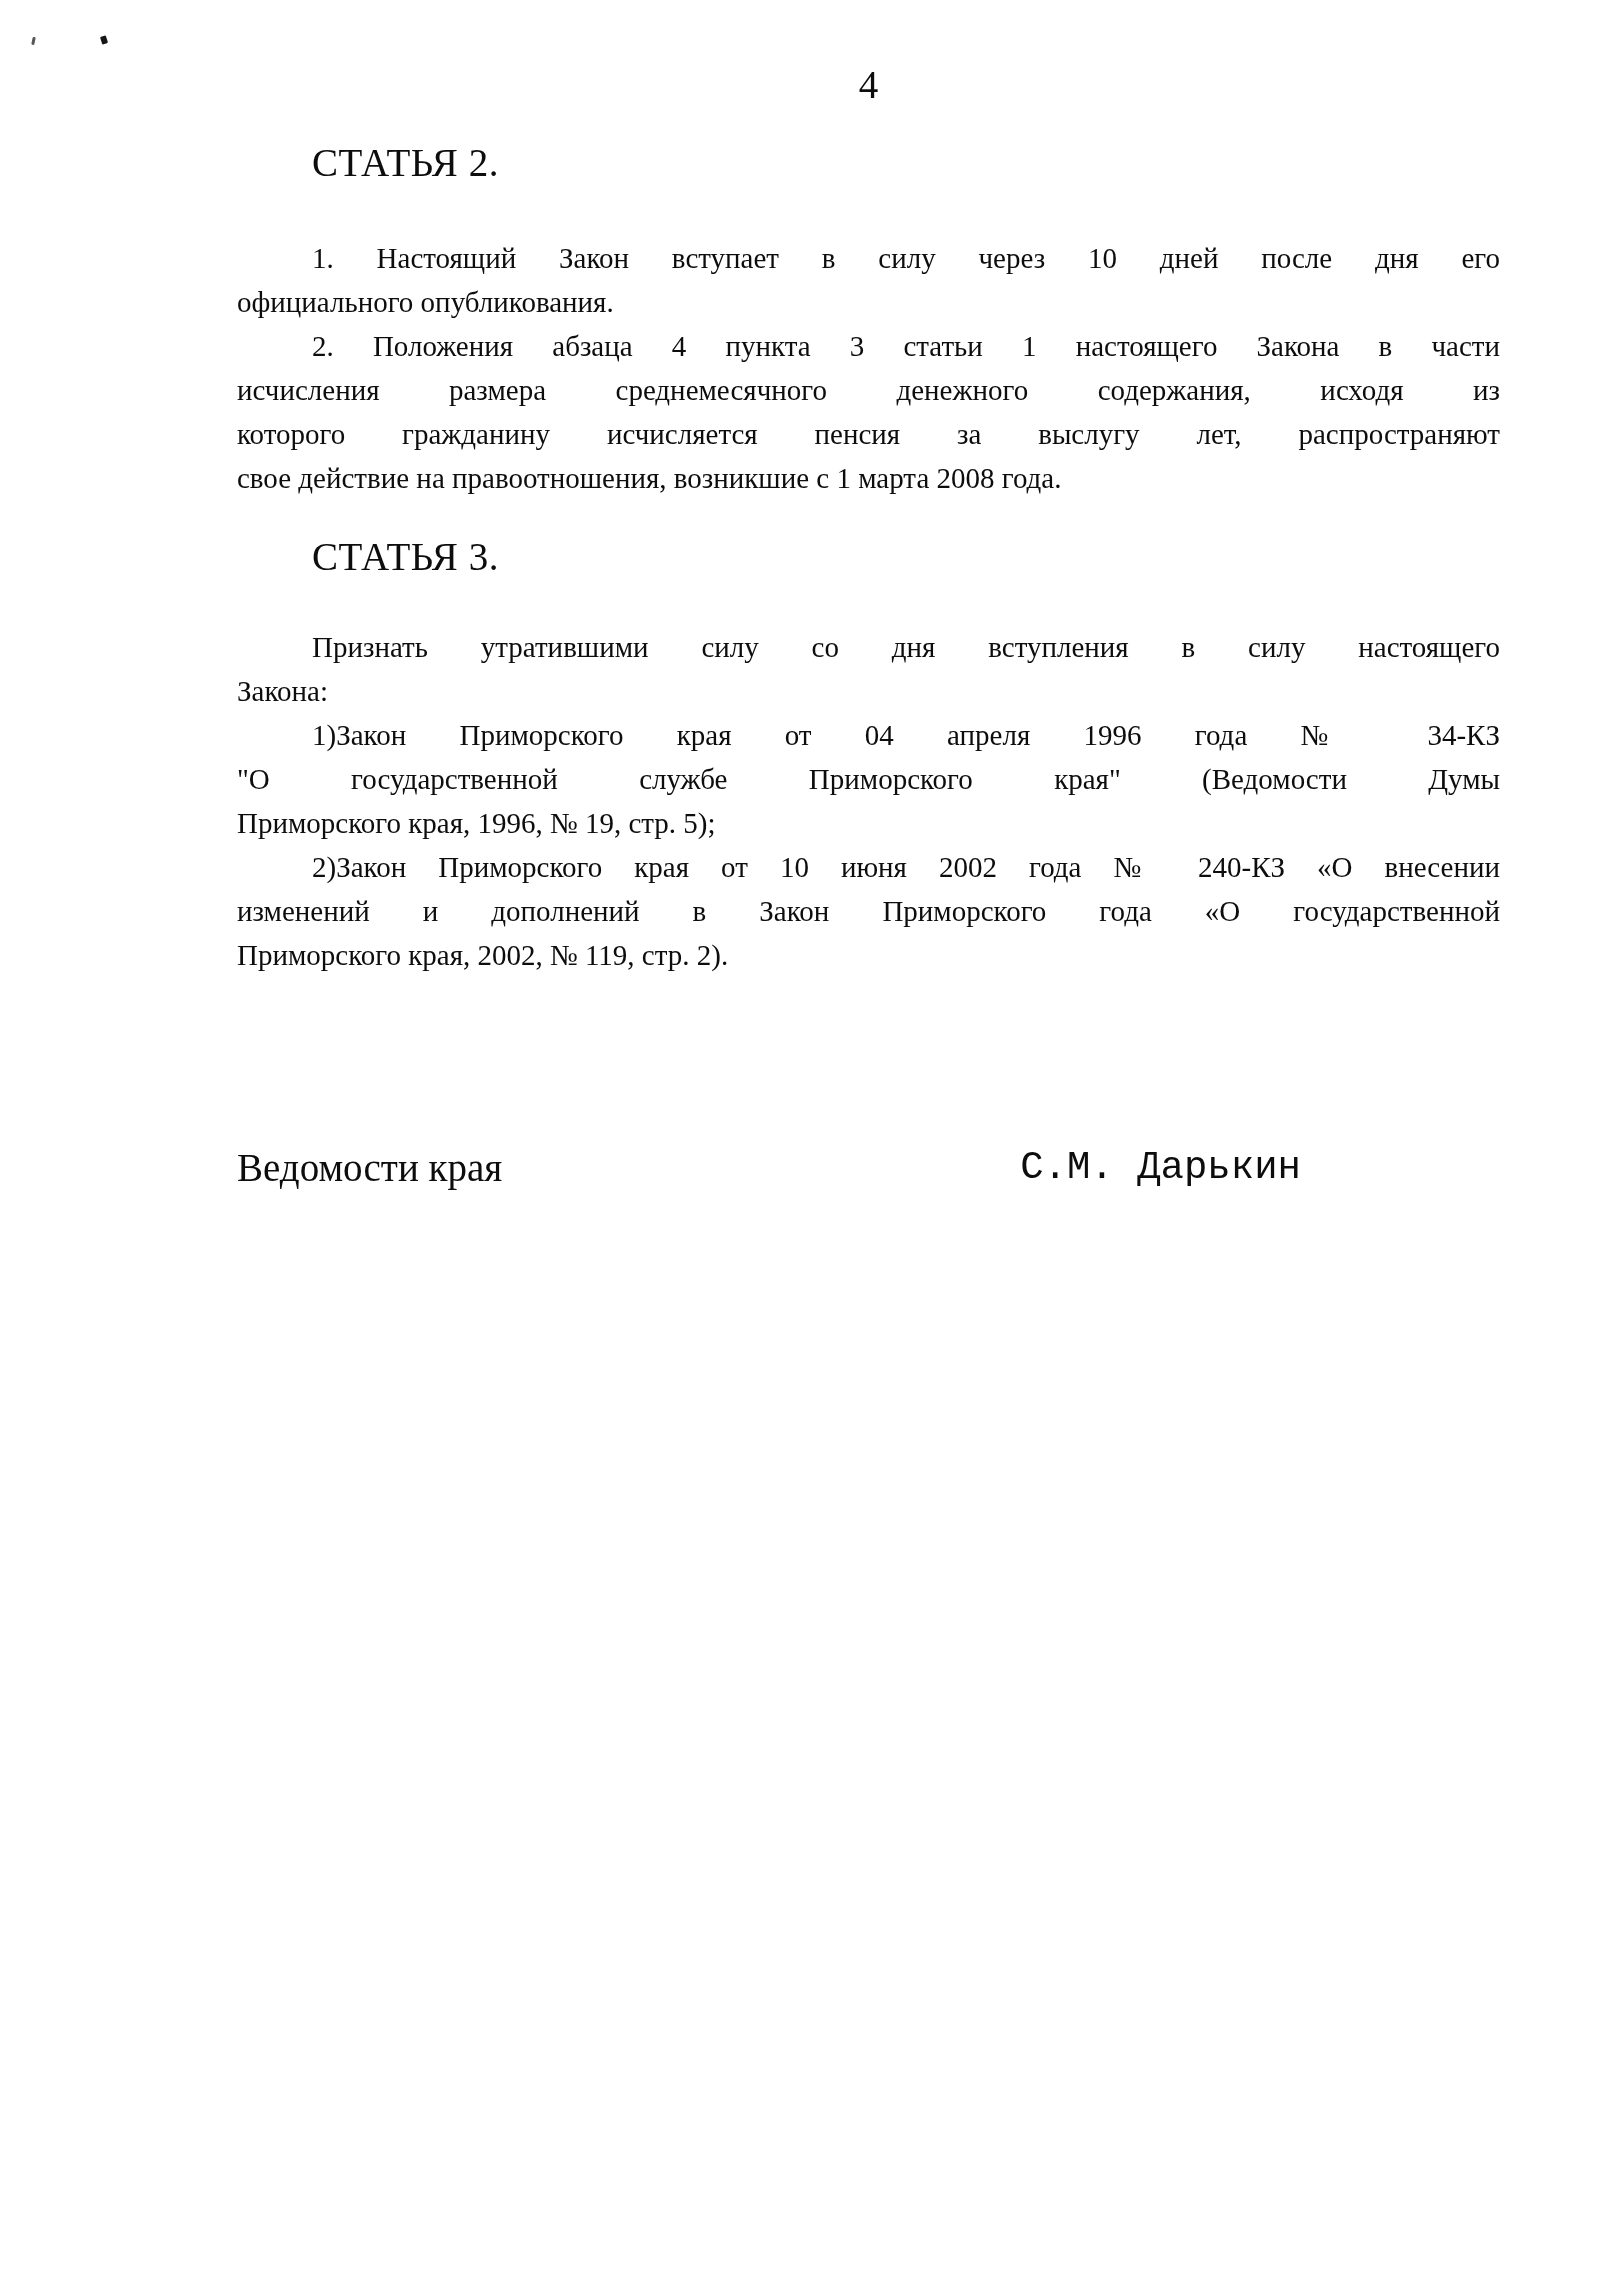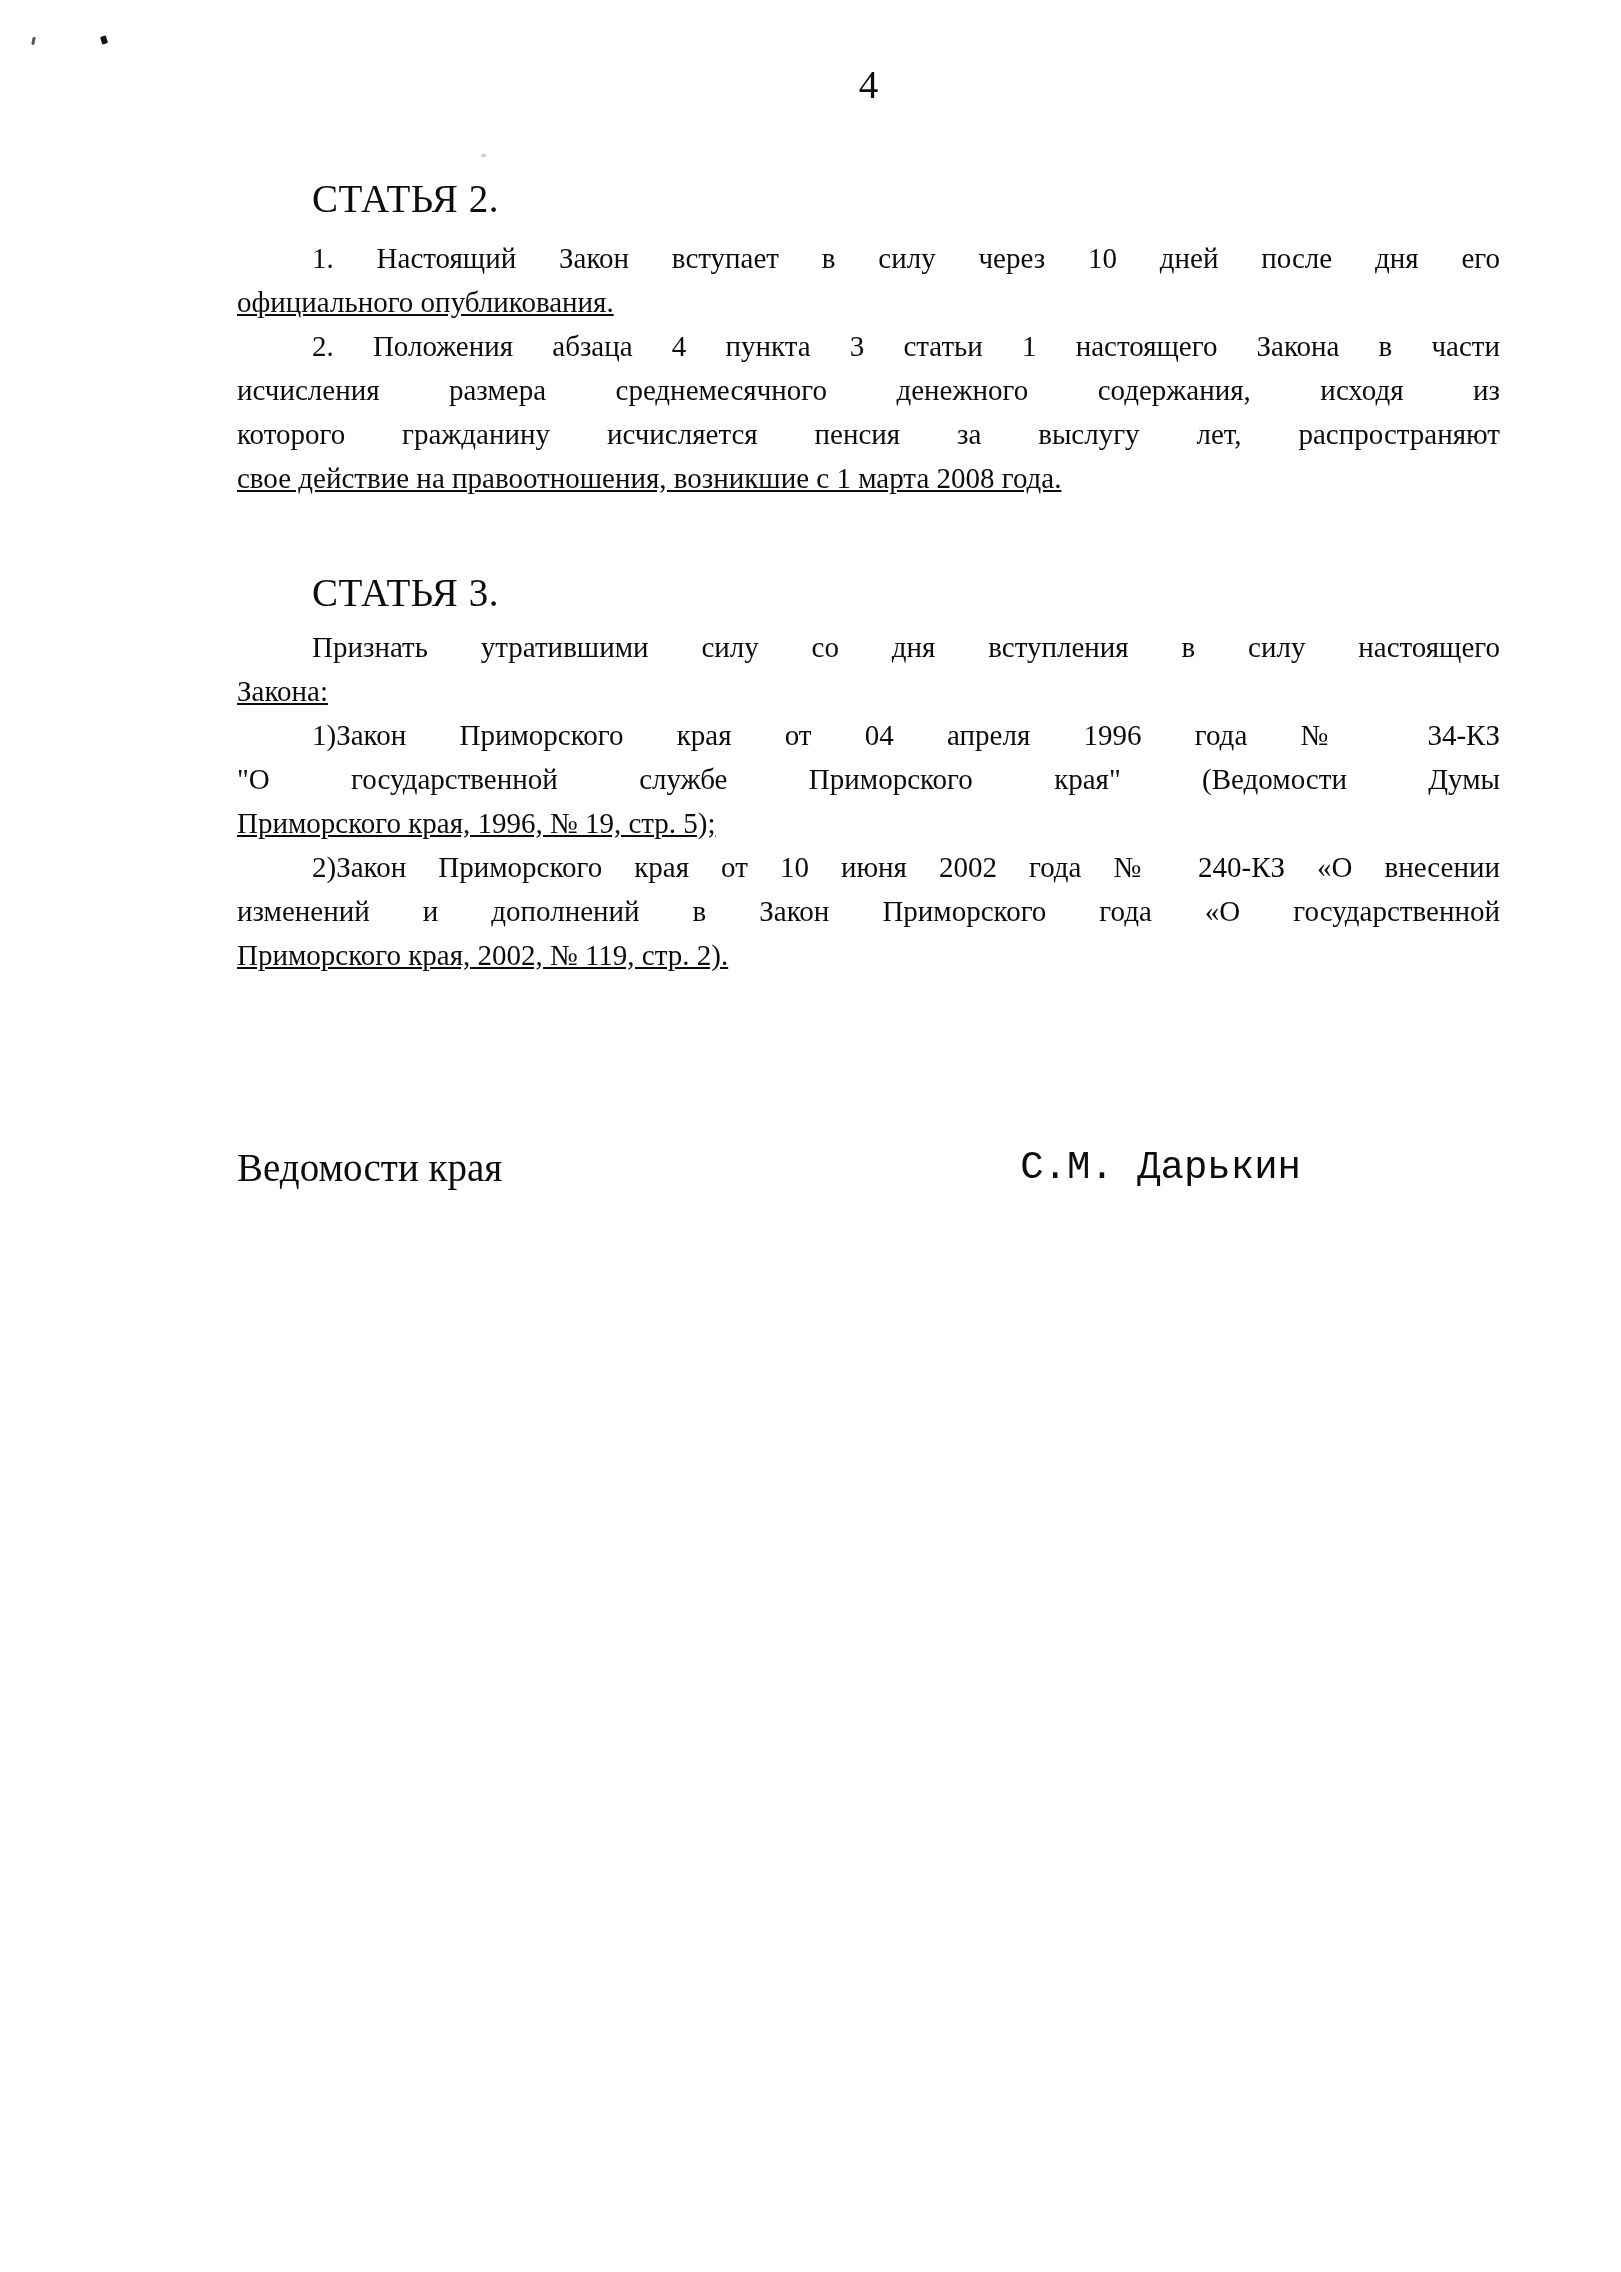--- a/index.html
+++ b/index.html
@@ -23,36 +23,34 @@
     height: 44px;
     font-size: 29px;
     line-height: 44px;
     white-space: normal;
     text-align: justify;
     text-align-last: justify;
   }
   .line.left {
     text-align: right;
     text-align-last: left;
-    text-decoration: underline;
   }
   .line.indent { padding-left: 75px; }
 
   .pagenum {
     top: 63px;
     text-align: center;
     font-size: 39px;
     line-height: 44px;
   }
   .heading {
     font-size: 39px;
     line-height: 44px;
     padding-left: 75px;
     letter-spacing: 0.6px;
-    margin-top: 36px;
   }
 
   .sig-row {
     top: 1146px;
     height: 44px;
     font-size: 39px;
     line-height: 44px;
   }
   .sig-right {
     position: absolute;

